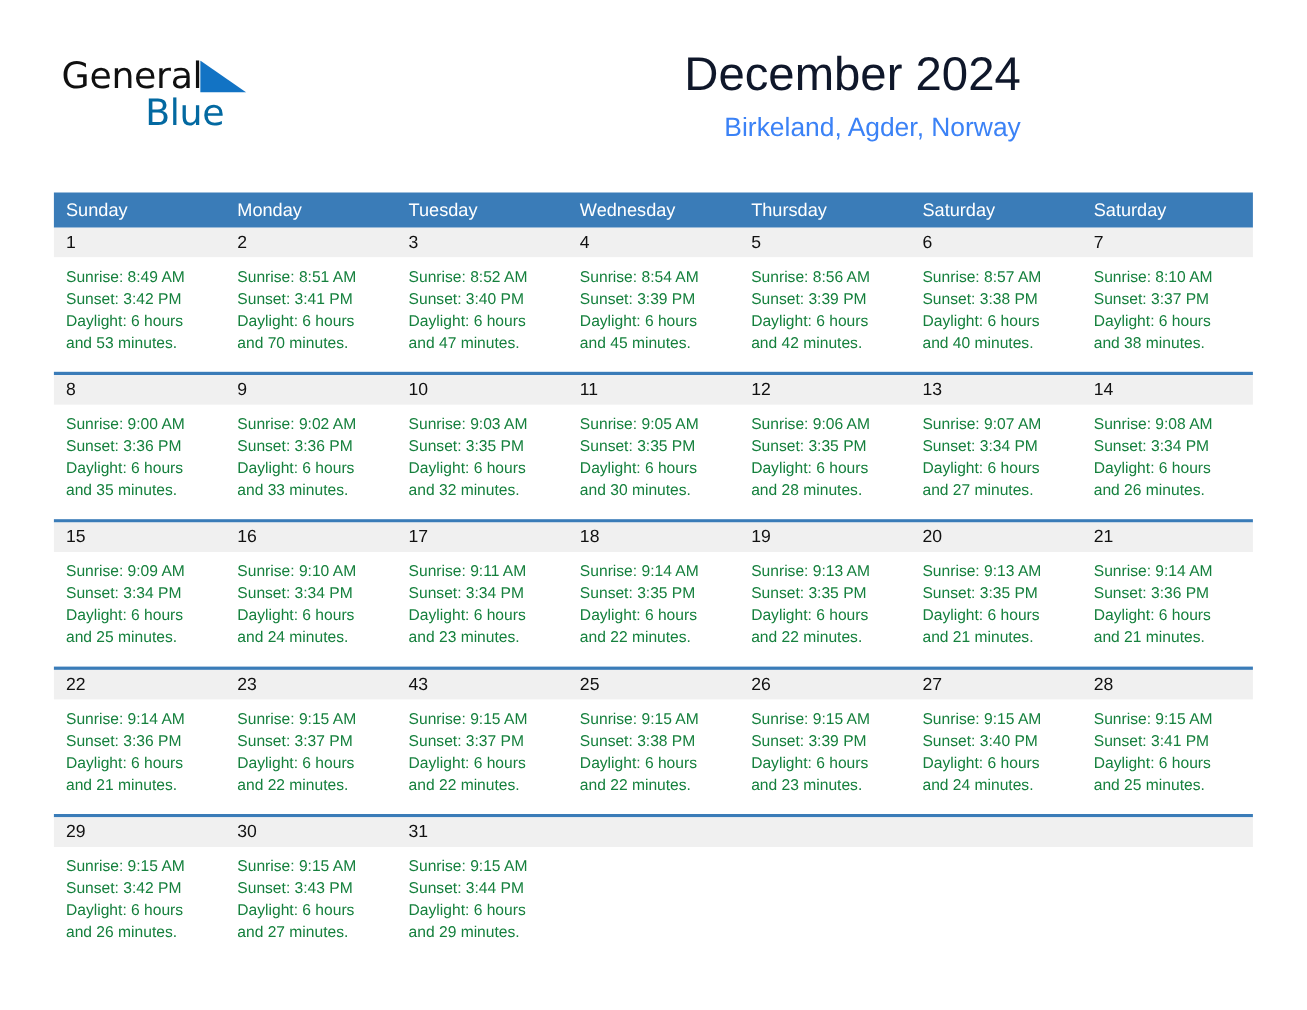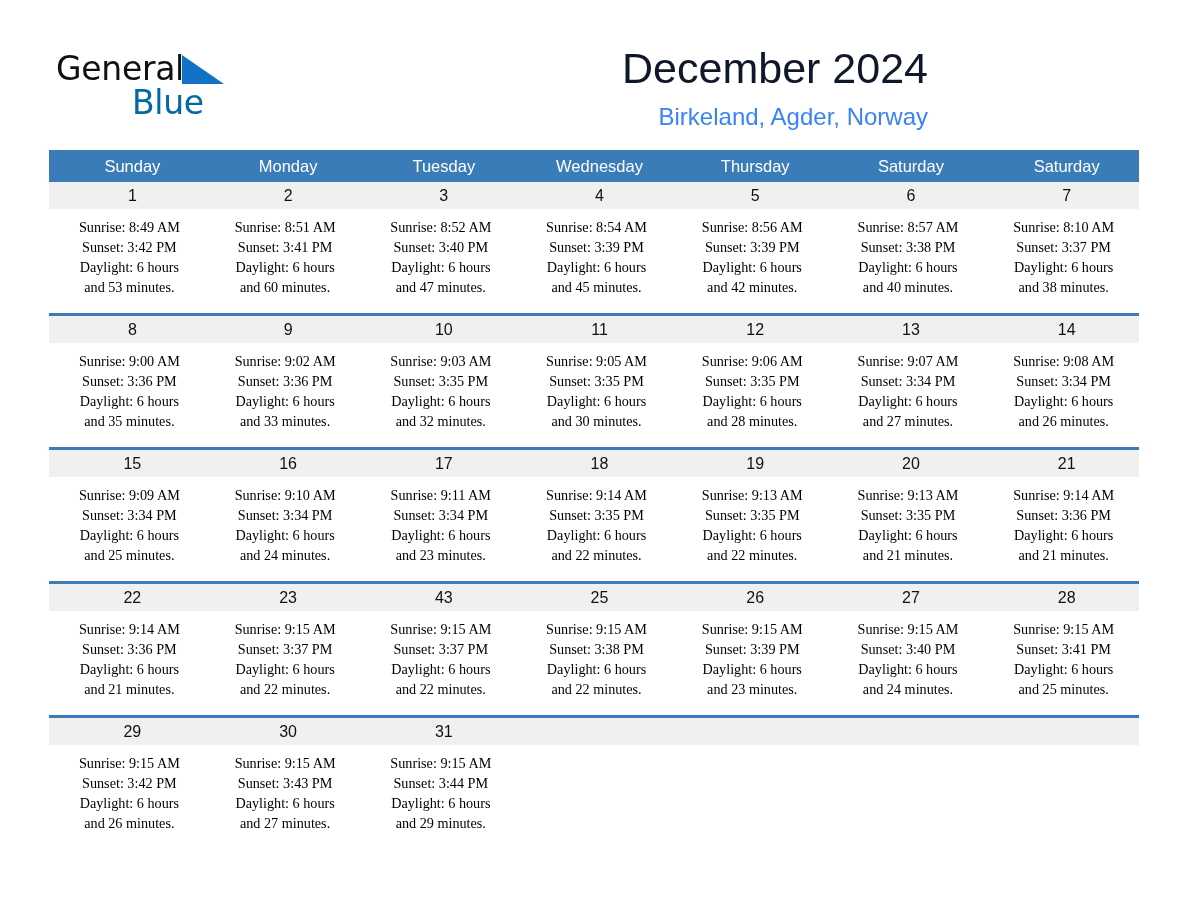--- a/index.html
+++ b/index.html
@@ -88,23 +88,22 @@
     font-weight: normal;
     color: #3b82f6;
     line-height: 34px;
     margin-top: 6px;
   }
 
   
   .calendar {
     position: absolute;
     left: 49px;
-    top: 150px;
+    top: 175px;
     width: 1090px;
-    text-align: center;
   }
   .weekday-row {
     display: flex;
     background: #3a7cb8;
     height: 32px;
   }
   .weekday-cell {
     flex: 1 1 0;
     color: #ffffff;
     font-size: 16.5px;
@@ -140,22 +139,21 @@
     display: flex;
     background: #ffffff;
     height: 104px;
   }
   .detail-cell {
     flex: 1 1 0;
     padding: 8px 6px 0 11px;
     box-sizing: border-box;
     font-size: 14.2px;
     line-height: 20px;
-    color: #000000;
-    font-family: Liberation Serif, serif;
+    color: #15803d;
   }
   .detail-cell div {
     white-space: nowrap;
   }
   .week-first .week-rule { height: 0px; background: transparent; }
 </style>
 </head>
 <body>
 
 <div class="page">
@@ -206,21 +204,21 @@
             <div class="detail-cell">
               <div>Sunrise: 8:49 AM</div>
               <div>Sunset: 3:42 PM</div>
               <div>Daylight: 6 hours</div>
               <div>and 53 minutes.</div>
             </div>
             <div class="detail-cell">
               <div>Sunrise: 8:51 AM</div>
               <div>Sunset: 3:41 PM</div>
               <div>Daylight: 6 hours</div>
-              <div>and 60 minutes.</div>
+              <div>and 70 minutes.</div>
             </div>
             <div class="detail-cell">
               <div>Sunrise: 8:52 AM</div>
               <div>Sunset: 3:40 PM</div>
               <div>Daylight: 6 hours</div>
               <div>and 47 minutes.</div>
             </div>
             <div class="detail-cell">
               <div>Sunrise: 8:54 AM</div>
               <div>Sunset: 3:39 PM</div>

